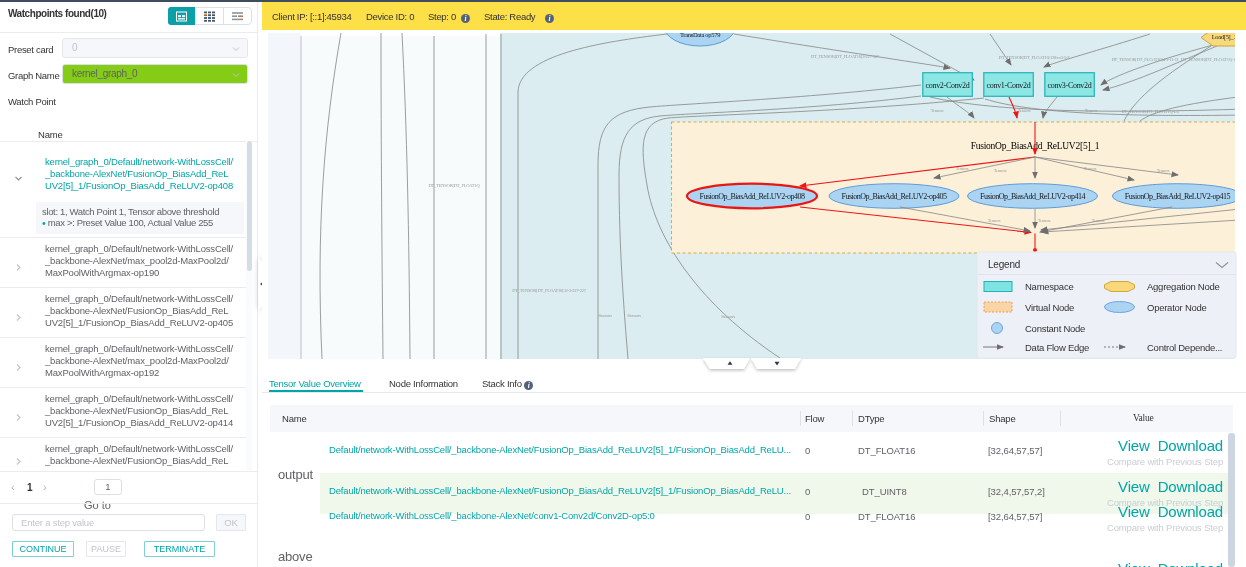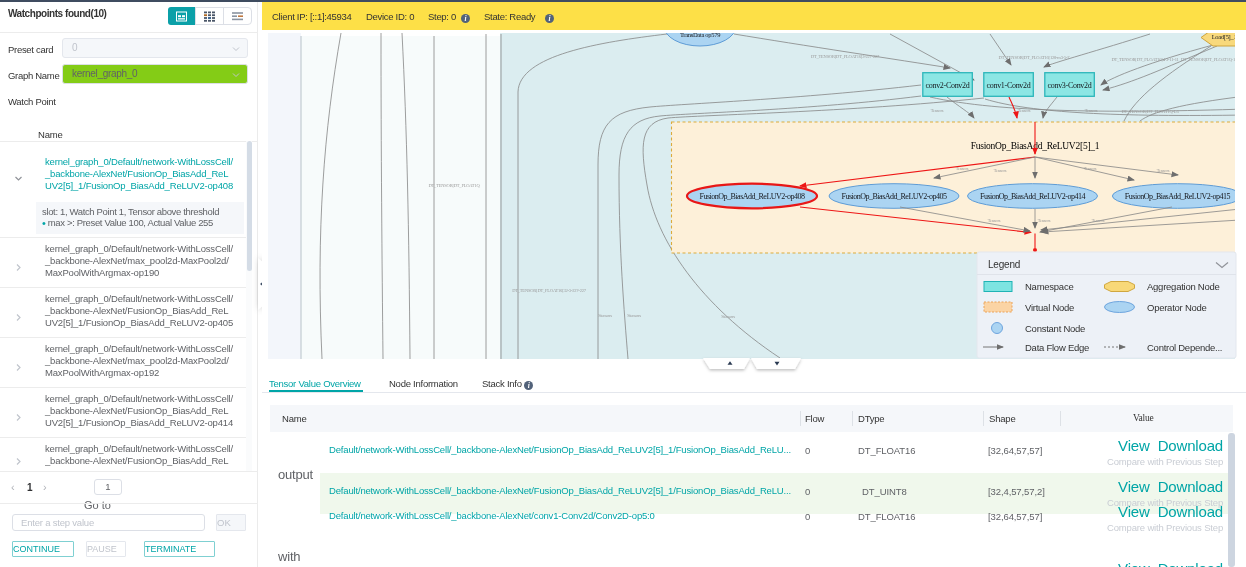--- a/index.html
+++ b/index.html
@@ -20,21 +20,21 @@
 .chev svg{display:block;}
 
 .titem{position:absolute;left:45px;width:195px;font-size:9.5px;line-height:12.1px;color:#606266;letter-spacing:-0.18px;}
 .titem.sel1{color:#00a5a7;}
 .tchev{position:absolute;left:14px;width:9px;height:9px;}
 .slotbox{position:absolute;left:36px;top:202px;width:208px;height:32px;background:#f5f7fa;}
 .slott{position:absolute;left:6px;font-size:9.5px;color:#606266;letter-spacing:-0.35px;white-space:nowrap;}
 
 .pgn{font-size:10px;color:#606266;}
 
-.btn{position:absolute;box-sizing:border-box;border-radius:1px;font-size:9px;text-align:left;letter-spacing:0px;}
+.btn{position:absolute;box-sizing:border-box;border-radius:1px;font-size:9px;text-align:center;letter-spacing:0px;}
 
 #topline{left:0;top:0;width:1246px;height:2px;background:#3f4c60;}
 #rp-head{left:262px;top:2px;width:984px;height:28px;background:#fde047;font-size:9.5px;color:#333;}
 .hitem{position:absolute;top:9px;letter-spacing:-0.3px;}
 .info-i{display:inline-block;width:9px;height:9px;border-radius:50%;background:#52627a;color:#fff;font-size:7.5px;line-height:9px;text-align:center;font-family:"Liberation Serif",serif;font-style:italic;font-weight:bold;vertical-align:-1px;}
 
 #tabs{left:262px;top:374px;width:984px;height:19px;border-bottom:1px solid #e4e7ed;box-sizing:border-box;background:#fff;}
 .tab{position:absolute;top:4px;font-size:9.5px;color:#333;letter-spacing:-0.25px;}
 .tab.teal{color:#00a5a7;}
 
@@ -353,18 +353,18 @@
   <div class="vcomp">Compare with Previous Step</div>
 </div>
 <div class="trow" style="top:498px;">
   <div class="tlink">Default/network-WithLossCell/_backbone-AlexNet/conv1-Conv2d/Conv2D-op5:0</div>
   <div class="tcell" style="left:535px;">0</div>
   <div class="tcell" style="left:588px;">DT_FLOAT16</div>
   <div class="tcell" style="left:718px;">[32,64,57,57]</div>
   <div class="vlinks"><span class="vw">View</span>Download</div>
   <div class="vcomp">Compare with Previous Step</div>
 </div>
-<div class="grp" style="top:549px;left:278px;">with</div>
+<div class="grp" style="top:549px;left:278px;">above</div>
 <div class="trow" style="top:555px;">
   <div class="vlinks"><span class="vw">View</span>Download</div>
 </div>
 
 <div class="abs" style="left:1228px;top:433px;width:7px;height:134px;background:#cdd5e0;border-radius:3px;"></div>
 
 </body></html>

